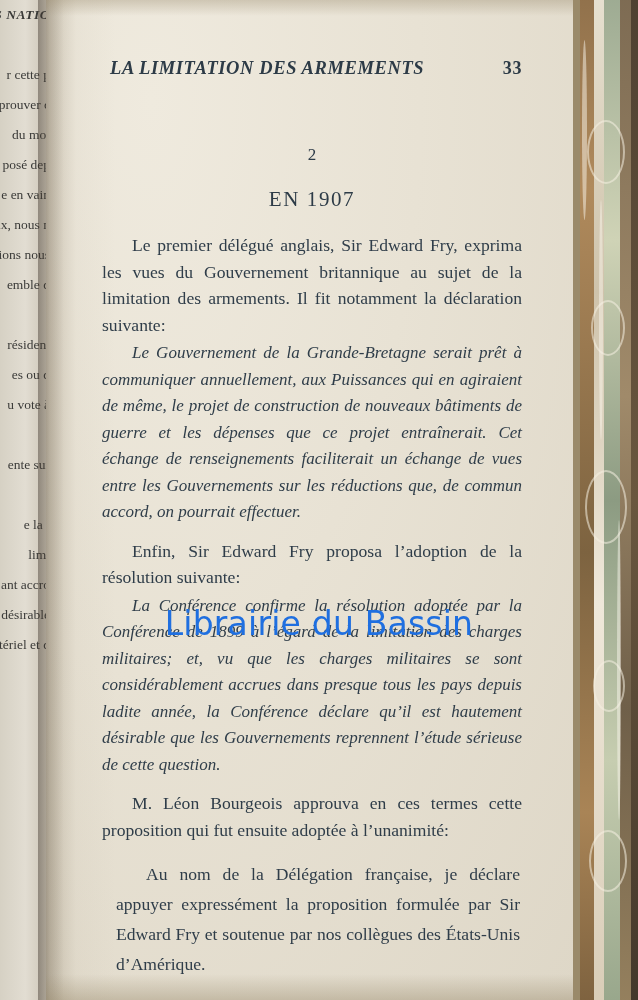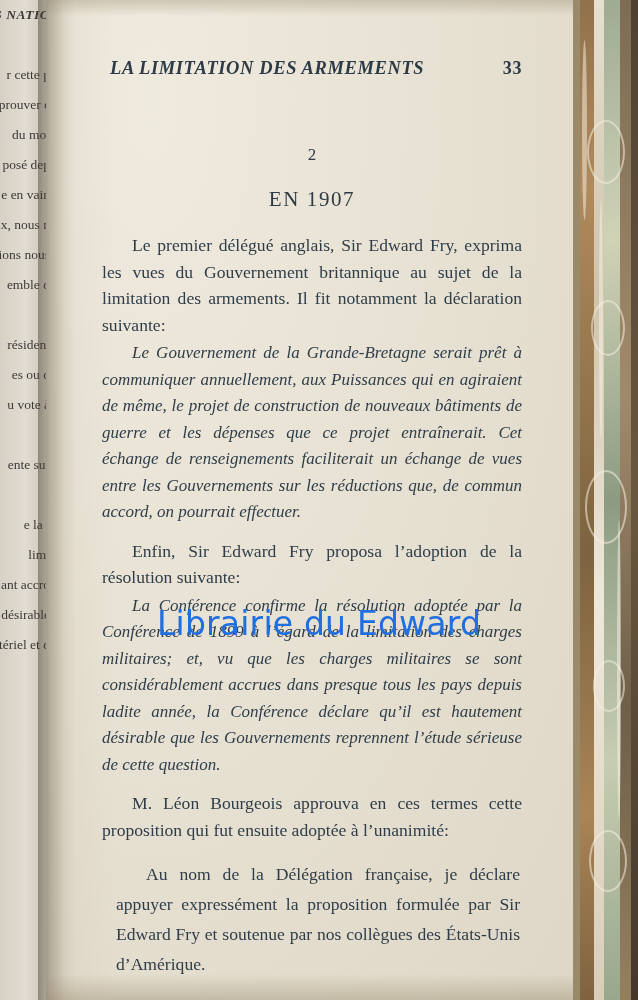--- a/index.html
+++ b/index.html
@@ -236,21 +236,21 @@
       <p class="body spaced">M. Léon Bourgeois approuva en ces termes cette proposition qui fut ensuite adoptée à l’unanimité:</p>
       <p class="quote-block">Au nom de la Délégation française, je déclare appuyer expressément la proposition formulée par Sir Edward Fry et soutenue par nos collègues des États-Unis d’Amérique.</p>
       <p class="quote-block">Il sera peut-être permis au premier Délégué de la République Française, se souvenant qu’il</p>
     </div>
   </div>
 
   <div class="gutter"></div>
   <div class="top-edge"></div>
   <div class="bottom-edge"></div>
 
-  <div class="watermark">Librairie du Edward</div>
+  <div class="watermark">Librairie du Bassin</div>
 
   <div class="edge-dark"></div>
   <div class="marble">
     <div class="band marble-strip-1"></div>
     <div class="band marble-strip-2"></div>
     <div class="band marble-strip-3"></div>
     <div class="band marble-strip-4"></div>
     <div class="band marble-strip-5"></div>
 
     <div class="marble-swirl" style="left:14px; top:120px; width:34px; height:60px;"></div>

